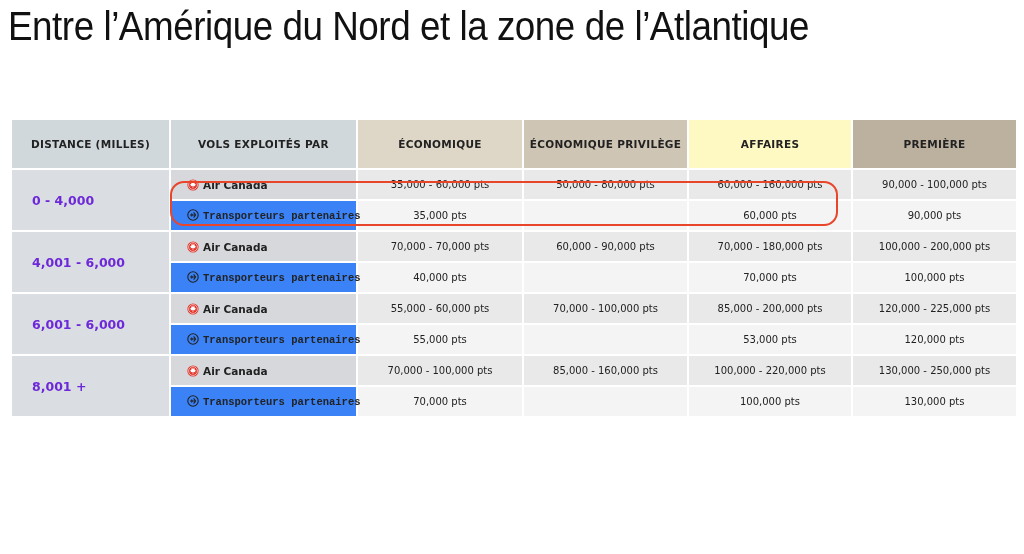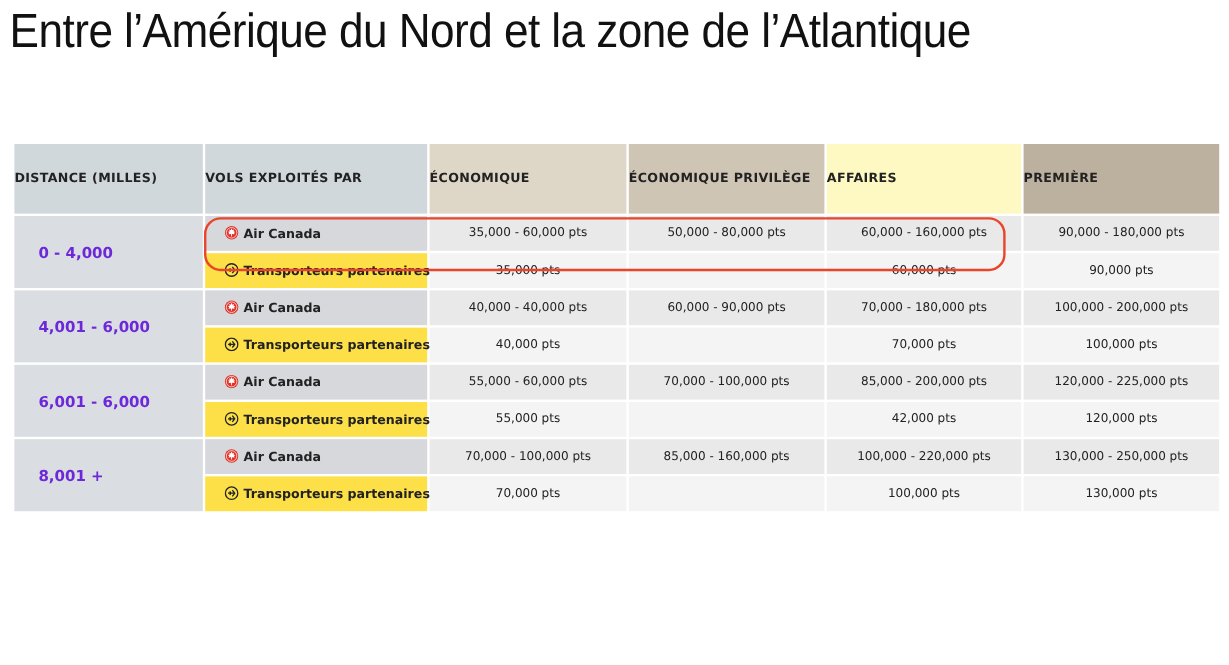--- a/index.html
+++ b/index.html
@@ -8,36 +8,36 @@
   .page-title {
     position: absolute; left: 8px; top: 4px;
     font-family: "Liberation Sans", sans-serif;
     font-size: 40px; font-weight: 300; color: #111;
     letter-spacing: -0.5px; transform: scaleX(0.92); transform-origin: left top;
     white-space: nowrap;
   }
   .table-wrap { position: absolute; left: 12px; top: 120px; width: 994px; }
   table { border-collapse: separate; border-spacing: 2px; width: 100%; table-layout: fixed; margin: -2px; }
   th {
-    height: 58px; font-size: 10.5px; font-weight: bold; letter-spacing: 0.3px;
-    text-transform: uppercase; color: #222; text-align: left; vertical-align: middle;
+    height: 48px; font-size: 10.5px; font-weight: bold; letter-spacing: 0.3px;
+    text-transform: uppercase; color: #222; text-align: center; vertical-align: middle;
   }
   th.c-dist, th.c-ops { background: #d1d8dc; }
   th.c-eco { background: #ded7c7; }
   th.c-ecop { background: #cfc5b4; }
   th.c-aff { background: #fef9c3; }
   th.c-prem { background: #bcb19f; }
   td { height: 29px; font-size: 10px; text-align: center; vertical-align: middle; color: #222; }
   td.dist {
     background: #dadde1; text-align: left; padding-left: 20px;
     font-size: 12.5px; font-weight: bold; color: #6d28d9;
   }
   tr.ac td.ops { background: #d6d8dc; }
   tr.ac td.val { background: #e9e9e9; }
-  tr.pt td.ops { background: #fde047; }
+  tr.pt td.ops { background: #3b82f6; font-family: Liberation Mono, monospace; }
   tr.pt td.val { background: #f4f4f4; }
   td.ops { text-align: left; padding-left: 16px; font-weight: bold; font-size: 10.5px; white-space: nowrap; }
   .icon { display: inline-block; width: 12px; height: 12px; vertical-align: -2px; margin-right: 4px; }
   .highlight {
     position: absolute; left: 170px; top: 181px; width: 668px; height: 45px;
     border: 2.5px solid #e8452a; border-radius: 14px; pointer-events: none;
   }
 </style>
 </head>
 <body>
@@ -72,21 +72,21 @@
         <svg viewBox="0 0 12 12" width="12" height="12">
                 <circle cx="6" cy="6" r="5.6" fill="#e0342a"></circle>
                 <circle cx="6" cy="6" r="4.4" fill="none" stroke="#fff" stroke-width="0.6"></circle>
                 <path d="M6 2.2 L6.7 3.9 L8 3.3 L7.6 5 L9 5.1 L8 6.2 L8.6 7.2 L6.4 7 L6.3 9 L5.7 9 L5.6 7 L3.4 7.2 L4 6.2 L3 5.1 L4.4 5 L4 3.3 L5.3 3.9 Z" fill="#fff"></path>
               </svg>
       </span><span>Air Canada</span>
     </td>
     <td class="val">35,000 - 60,000 pts</td>
     <td class="val">50,000 - 80,000 pts</td>
     <td class="val">60,000 - 160,000 pts</td>
-    <td class="val">90,000 - 180,000 pts</td>
+    <td class="val">90,000 - 100,000 pts</td>
   </tr>
   <tr class="pt">
     <td class="ops">
       <span class="icon">
         <svg viewBox="0 0 12 12" width="12" height="12">
                 <circle cx="6" cy="6" r="5.2" fill="none" stroke="#222" stroke-width="1.1"></circle>
                 <path d="M3 6 L9 6 M6.6 3.4 L8.6 6 L6.6 8.6 M4.5 4.5 L5.3 6 L4.5 7.5" fill="none" stroke="#222" stroke-width="1.1"></path>
               </svg>
       </span><span>Transporteurs partenaires</span>
     </td>
@@ -100,21 +100,21 @@
     <td class="dist" rowspan="2">4,001 - 6,000</td>
     <td class="ops">
       <span class="icon">
         <svg viewBox="0 0 12 12" width="12" height="12">
                 <circle cx="6" cy="6" r="5.6" fill="#e0342a"></circle>
                 <circle cx="6" cy="6" r="4.4" fill="none" stroke="#fff" stroke-width="0.6"></circle>
                 <path d="M6 2.2 L6.7 3.9 L8 3.3 L7.6 5 L9 5.1 L8 6.2 L8.6 7.2 L6.4 7 L6.3 9 L5.7 9 L5.6 7 L3.4 7.2 L4 6.2 L3 5.1 L4.4 5 L4 3.3 L5.3 3.9 Z" fill="#fff"></path>
               </svg>
       </span><span>Air Canada</span>
     </td>
-    <td class="val">40,000 - 40,000 pts</td>
+    <td class="val">70,000 - 70,000 pts</td>
     <td class="val">60,000 - 90,000 pts</td>
     <td class="val">70,000 - 180,000 pts</td>
     <td class="val">100,000 - 200,000 pts</td>
   </tr>
   <tr class="pt">
     <td class="ops">
       <span class="icon">
         <svg viewBox="0 0 12 12" width="12" height="12">
                 <circle cx="6" cy="6" r="5.2" fill="none" stroke="#222" stroke-width="1.1"></circle>
                 <path d="M3 6 L9 6 M6.6 3.4 L8.6 6 L6.6 8.6 M4.5 4.5 L5.3 6 L4.5 7.5" fill="none" stroke="#222" stroke-width="1.1"></path>
@@ -147,21 +147,21 @@
     <td class="ops">
       <span class="icon">
         <svg viewBox="0 0 12 12" width="12" height="12">
                 <circle cx="6" cy="6" r="5.2" fill="none" stroke="#222" stroke-width="1.1"></circle>
                 <path d="M3 6 L9 6 M6.6 3.4 L8.6 6 L6.6 8.6 M4.5 4.5 L5.3 6 L4.5 7.5" fill="none" stroke="#222" stroke-width="1.1"></path>
               </svg>
       </span><span>Transporteurs partenaires</span>
     </td>
     <td class="val">55,000 pts</td>
     <td class="val"></td>
-    <td class="val">42,000 pts</td>
+    <td class="val">53,000 pts</td>
     <td class="val">120,000 pts</td>
   </tr>
 
   <tr class="ac">
     <td class="dist" rowspan="2">8,001 +</td>
     <td class="ops">
       <span class="icon">
         <svg viewBox="0 0 12 12" width="12" height="12">
                 <circle cx="6" cy="6" r="5.6" fill="#e0342a"></circle>
                 <circle cx="6" cy="6" r="4.4" fill="none" stroke="#fff" stroke-width="0.6"></circle>

